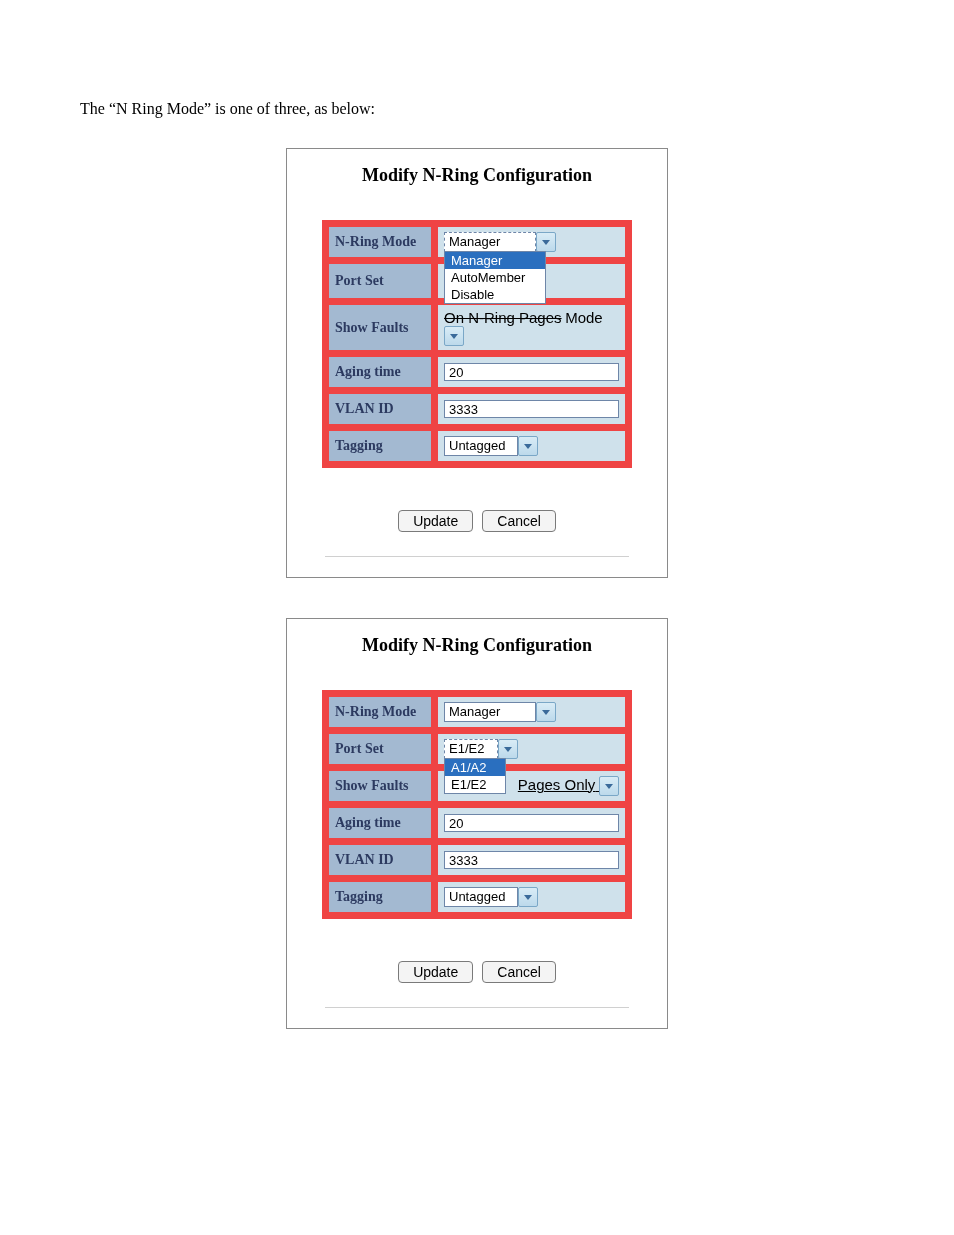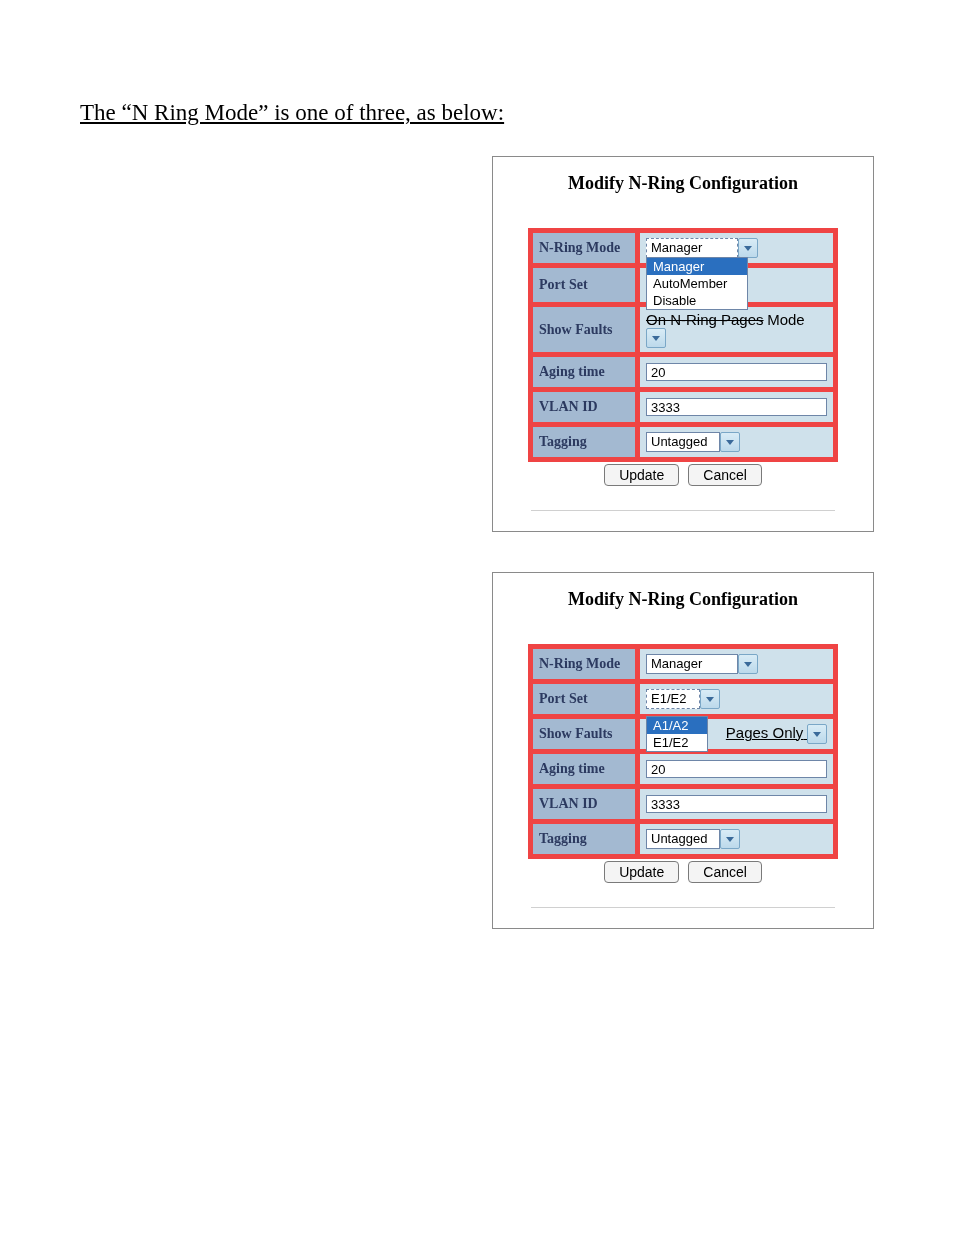--- a/index.html
+++ b/index.html
@@ -9,26 +9,25 @@
     font-family: "Times New Roman", Times, serif;
     font-size: 20px;
     color: #000;
     width: 954px;
   }
   .page {
     padding: 100px 80px 40px 80px;
   }
   .intro {
     margin: 0 0 30px 0;
-    font-size: 23px;
-    text-decoration: underline;
+    font-size: 16px;
   }
   .panel-wrap {
     display: flex;
-    justify-content: flex-end;
+    justify-content: center;
     margin-bottom: 40px;
   }
   .panel {
     border: 1px solid #8a8a8a;
     width: 380px;
     background: #ffffff;
     padding: 10px 0 20px 0;
     position: relative;
   }
   .panel-title {
@@ -38,21 +37,21 @@
     padding: 6px 0 34px 0;
   }
   table.cfg {
     border-collapse: collapse;
     margin: 0 auto;
     width: 310px;
     font-family: Arial, Helvetica, sans-serif;
     font-size: 13px;
   }
   table.cfg td {
-    border: 5px solid #ef4444;
+    border: 7px solid #ef4444;
   }
   table.cfg td.lbl {
     background: #a3b9d1;
     color: #2c3a60;
     font-weight: bold;
     font-family: "Times New Roman", Times, serif;
     font-size: 14px;
     padding: 7px 6px;
     width: 90px;
     vertical-align: middle;
@@ -117,20 +116,21 @@
   }
   .struck {
     text-decoration: line-through;
   }
   .only-text {
     font-family: Arial, Helvetica, sans-serif;
     font-size: 15px;
   }
   .btn-row {
     text-align: center;
+    margin-top: 40px;
   }
   .btn {
     display: inline-block;
     background: #f4f4f4;
     border: 1px solid #7a7a7a;
     border-radius: 4px;
     padding: 2px 14px;
     font-family: Arial, Helvetica, sans-serif;
     font-size: 14px;
     cursor: pointer;
@@ -231,21 +231,21 @@
           <td class="lbl">N-Ring Mode</td>
           <td class="val">
             <span class="textbox w90">Manager</span><span class="dd-arrow"></span>
           </td>
         </tr>
 
         <tr>
           <td class="lbl">Port Set</td>
           <td class="val" style="position:relative;">
             <span class="textbox w48 dashed">E1/E2</span><span class="dd-arrow"></span>
-            <div class="dropdown-open" style="left:6px; top:32px; width:60px;">
+            <div class="dropdown-open" style="left:6px; top:24px; width:60px;">
               <div class="opt sel">A1/A2</div>
               <div class="opt">E1/E2</div>
             </div>
           </td>
         </tr>
 
         <tr>
           <td class="lbl">Show Faults</td>
           <td class="val" style="text-align:right;text-decoration:underline;">
             <span class="only-text">Pages Only</span>

